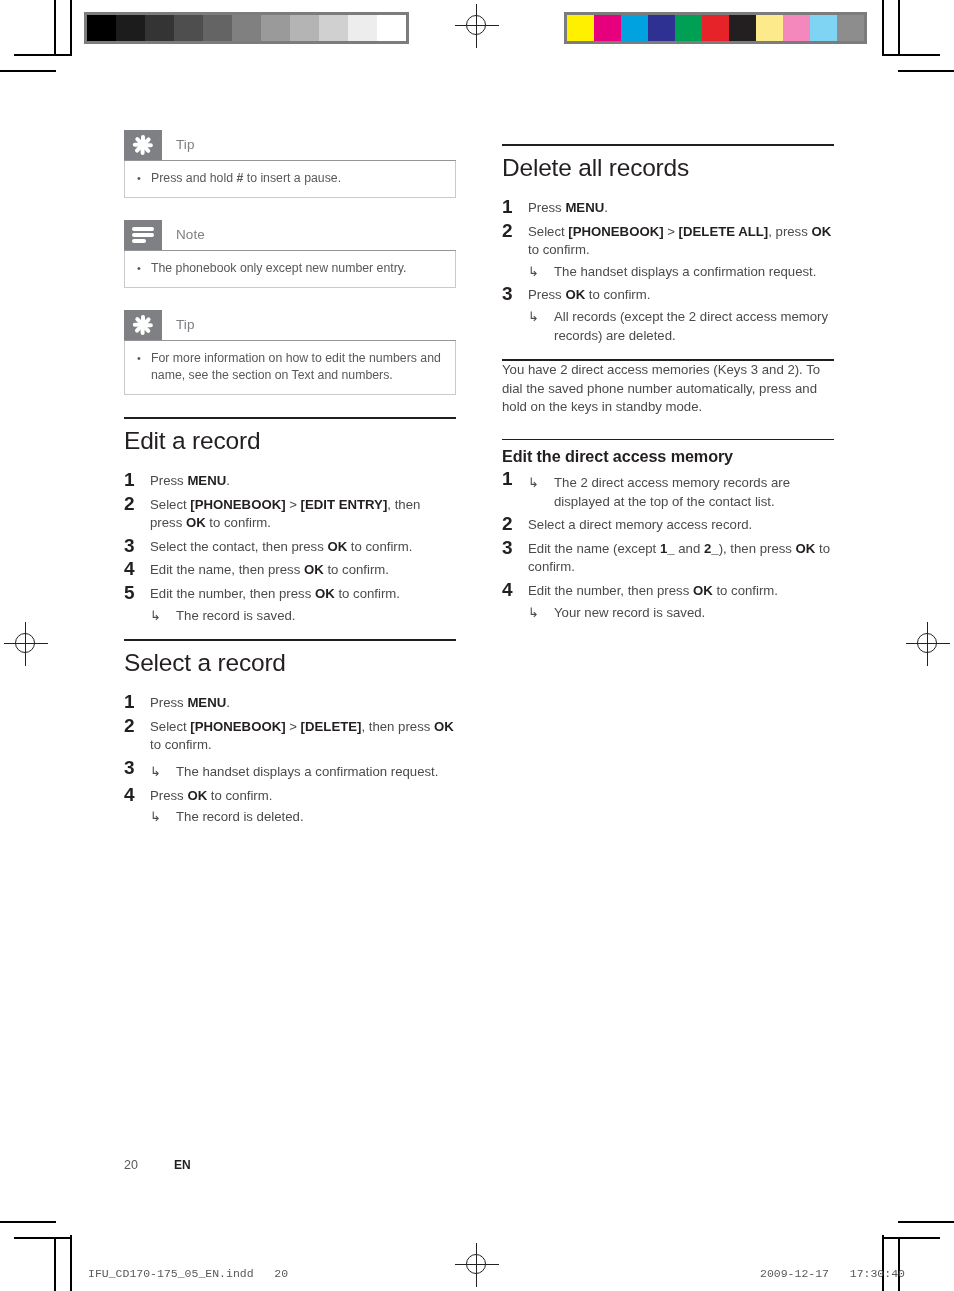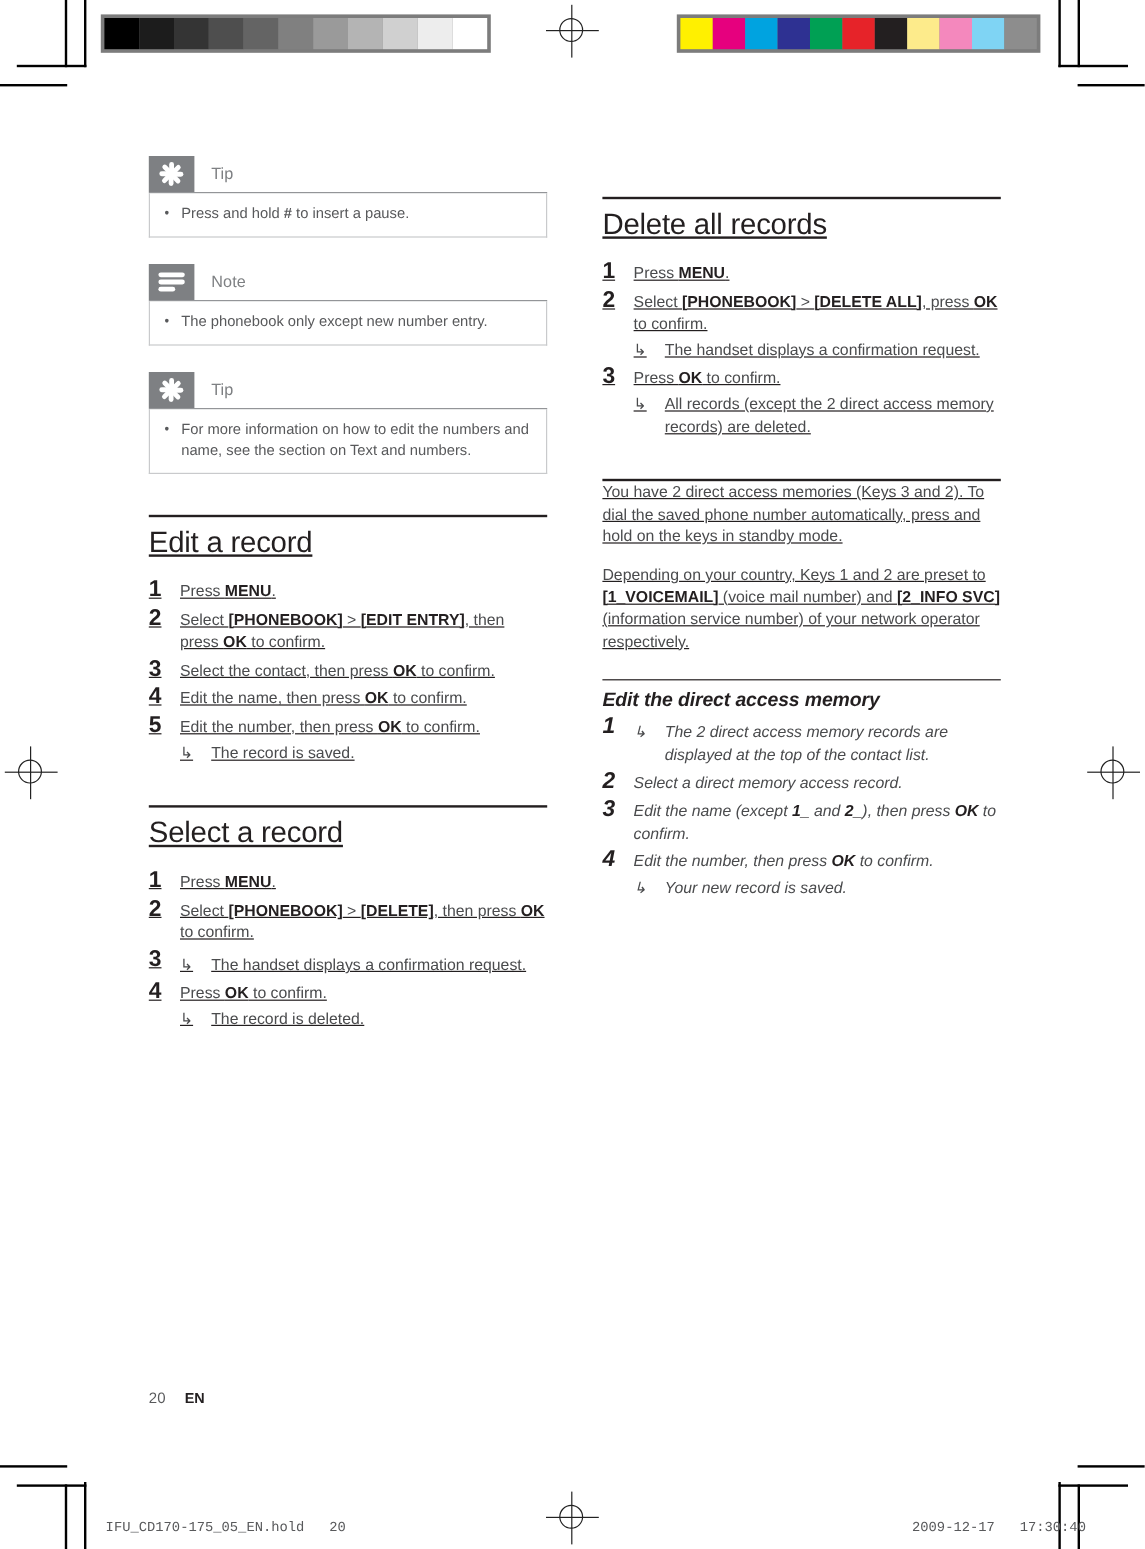--- a/index.html
+++ b/index.html
@@ -115,30 +115,30 @@
 
   
   .icon-note { position: absolute; left: 50%; top: 50%; width: 22px; height: 16px;
                transform: translate(-50%,-50%); }
   .icon-note i { position: absolute; left: 0; height: 3.6px; background: #fff; border-radius: 2px; display:block; }
   .icon-note i:nth-child(1){ top: 0;     width: 22px; }
   .icon-note i:nth-child(2){ top: 6.2px; width: 22px; }
   .icon-note i:nth-child(3){ top: 12.4px;width: 14px; }
 
   
-  .h1-block { margin-top: 34px; text-decoration: underline; }
+  .h1-block { margin-top: 14px; }
   .h1-rule { border-top: 2.4px solid #231f20; }
   h1.sec {
     font-size: 24.5px;
     font-weight: normal;
     margin: 8px 0 14px 0;
     color: #231f20;
     letter-spacing: -0.2px;
   }
-  .h2-block { margin-top: 22px; font-style: italic; }
+  .h2-block { margin-top: 22px; }
   .h2-rule { border-top: 1.6px solid #231f20; }
   h2.sub {
     font-size: 16.2px;
     font-weight: bold;
     margin: 7px 0 2px 0;
     color: #231f20;
     letter-spacing: -0.1px;
   }
 
   
@@ -179,21 +179,21 @@
   
   .page-foot {
     position: absolute;
     left: 124px; top: 1158px;
     display: flex;
     align-items: baseline;
     font-size: 12.5px;
     color: #231f20;
   }
   .page-foot .pg-num { color: #58595b; margin-right: 16px; }
-  .page-foot .pg-lang { font-weight: bold; font-size: 12px; }
+  .page-foot .pg-lang { font-weight: bold; font-size: 12px; margin-left: 20px; }
 
   .print-foot {
     position: absolute;
     top: 1267px;
     font-family: "Liberation Mono", monospace;
     font-size: 11.5px;
     color: #58595b;
     white-space: pre;
   }
   .print-foot.left  { left: 88px; }
@@ -458,21 +458,20 @@
                   <span class="arrow">↳</span>
                   <span class="sub-note-text">All records (except the 2 direct access memory records) are deleted.</span>
                 </div>
               </div>
             </div>
           </div>
         </div>
         <div class="h1-block">
           <div class="h1-rule"></div>
           <p class="para">You have 2 direct access memories (Keys 3 and 2). To dial the saved phone number automatically, press and hold on the keys in standby mode.</p>
-          <p class="para">Depending on your country, Keys 1 and 2 are preset to <b>[1_VOICEMAIL]</b> (voice mail number) and <b>[2_INFO SVC]</b> (information service number) of your network operator respectively.</p>
         </div>
         <div class="h2-block">
           <div class="h2-rule"></div>
           <h2 class="sub">Edit the direct access memory</h2>
           <div class="steps">
             <div class="step">
               <div class="step-num">1</div>
               <div class="step-body">
                 <div class="sub-note">
                   <span class="arrow">↳</span>
@@ -505,17 +504,17 @@
           </div>
         </div>
       </div>
   </div>
 
   <div class="page-foot">
     <span class="pg-num">20</span>
     <span class="pg-lang">EN</span>
   </div>
 
-  <div class="print-foot left"><span>IFU_CD170-175_05_EN.hold</span>   <span>20</span></div>
+  <div class="print-foot left"><span>IFU_CD170-175_05_EN.indd</span>   <span>20</span></div>
 
   <div class="print-foot right"><span>2009-12-17</span>   <span>17:30:40</span></div>
 
 </div>
 
 </body></html>

